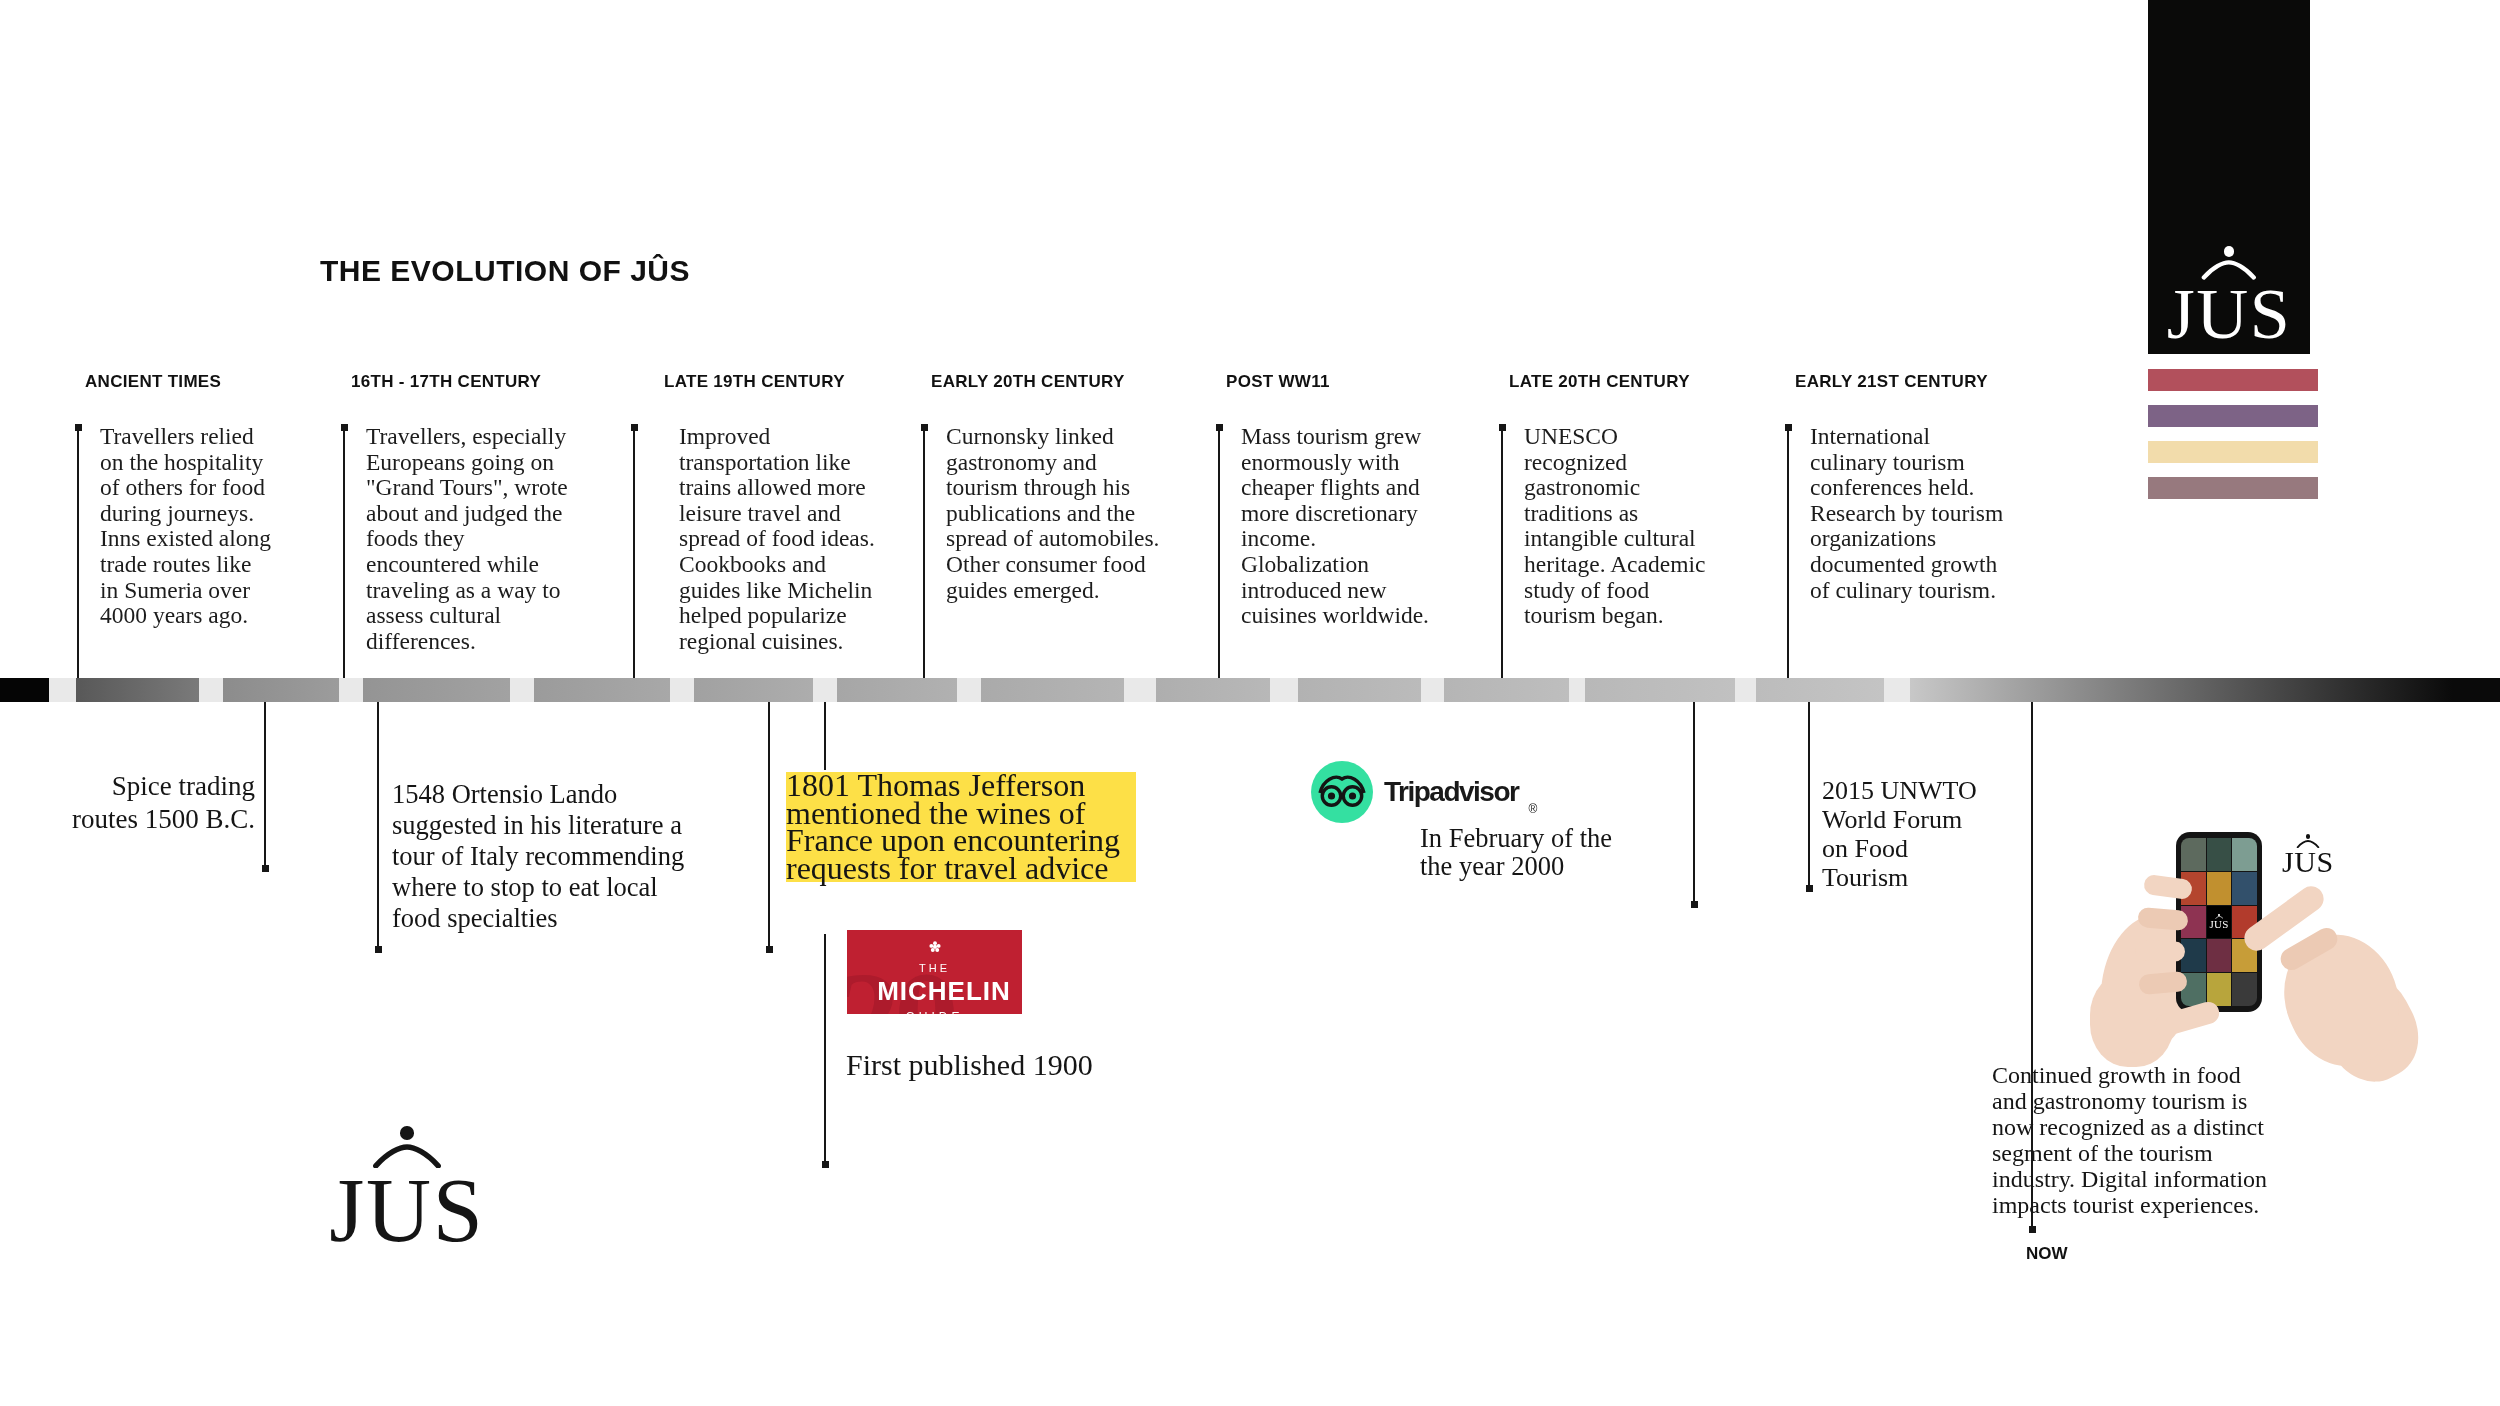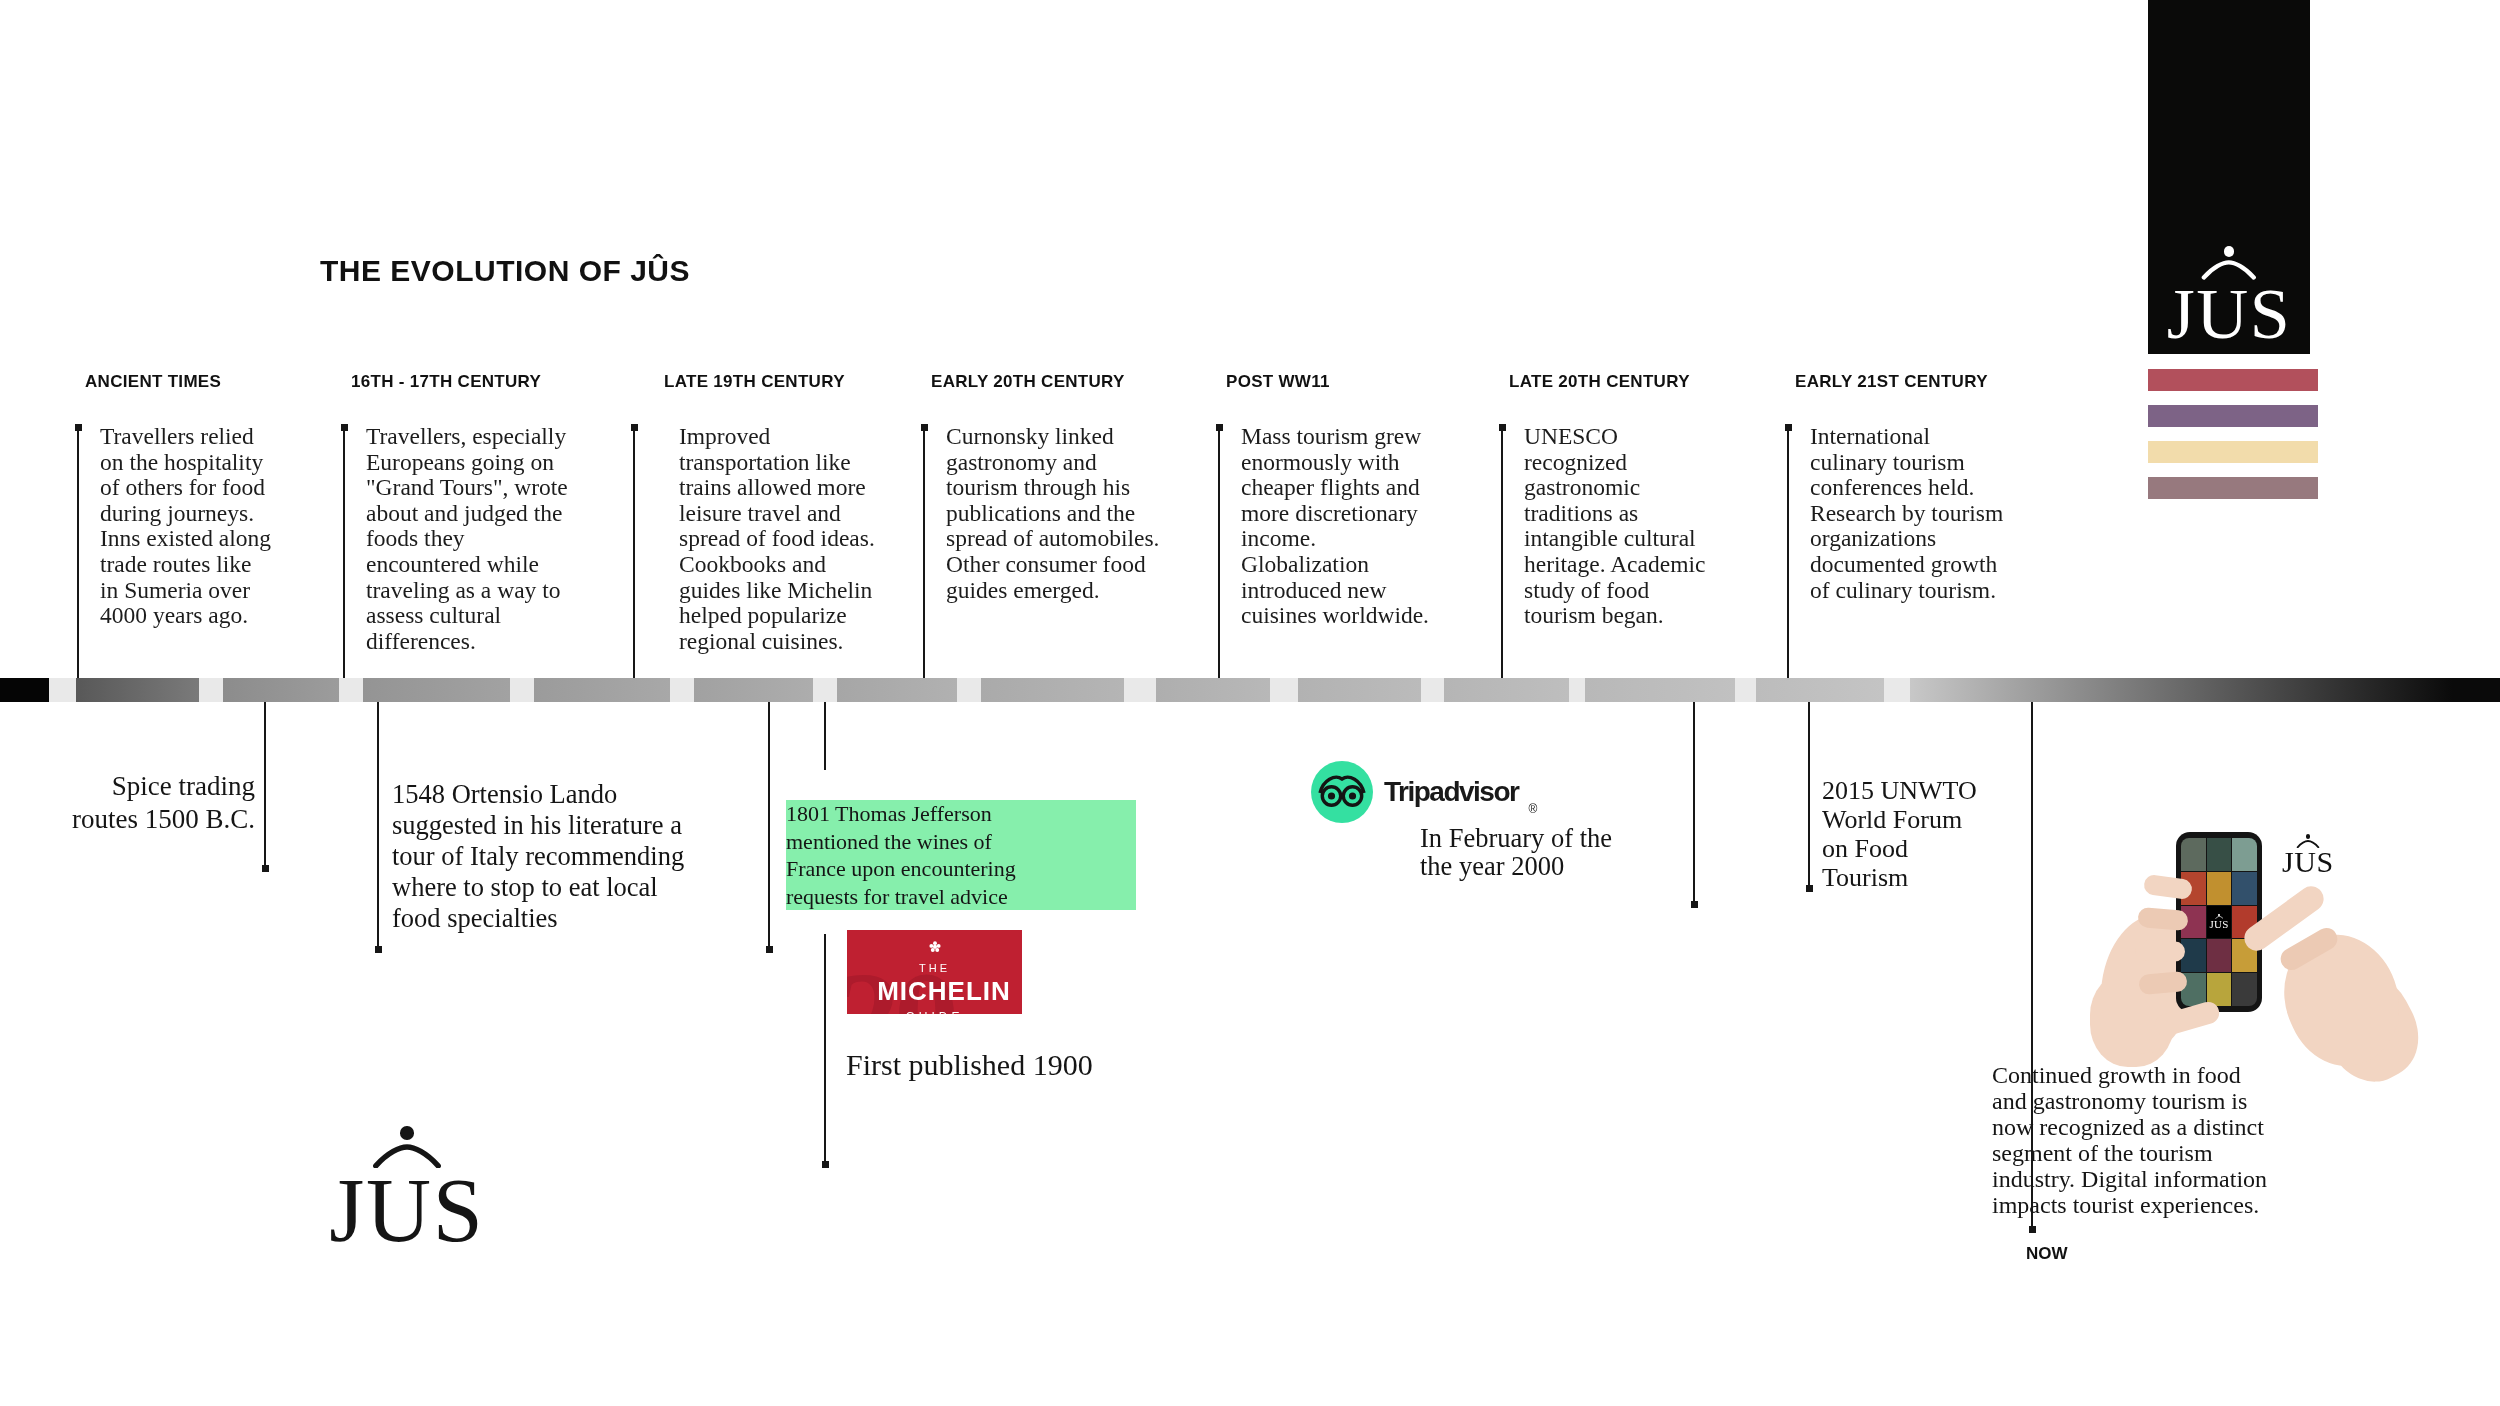--- a/index.html
+++ b/index.html
@@ -206,21 +206,21 @@
 
   <div class="event pre" style="left:30px;top:770px;width:225px;text-align:right;font-size:27px;line-height:33px;">Spice trading
 routes 1500 B.C.</div>
 
   <div class="event pre" style="left:392px;top:779px;width:370px;font-size:26.5px;line-height:31px;">1548 Ortensio Lando
 suggested in his literature a
 tour of Italy recommending
 where to stop to eat local
 food specialties</div>
 
-  <div class="event pre" style="left:786px;top:772px;width:350px;font-size:22px;line-height:27.5px;background:#86efac;margin-top:28px;">1801 Thomas Jefferson
+  <div class="event pre" style="left:786px;top:772px;width:350px;font-size:32px;line-height:27.5px;background:#fde047;">1801 Thomas Jefferson
 mentioned the wines of
 France upon encountering
 requests for travel advice</div>
 
   <div class="michelin">
     <div class="wm">20</div>
     <div class="inner">
       <svg width="14" height="14" viewBox="0 0 20 20">
         <g fill="#ffffff">
           <circle cx="10" cy="4.5" r="2.8"></circle>

